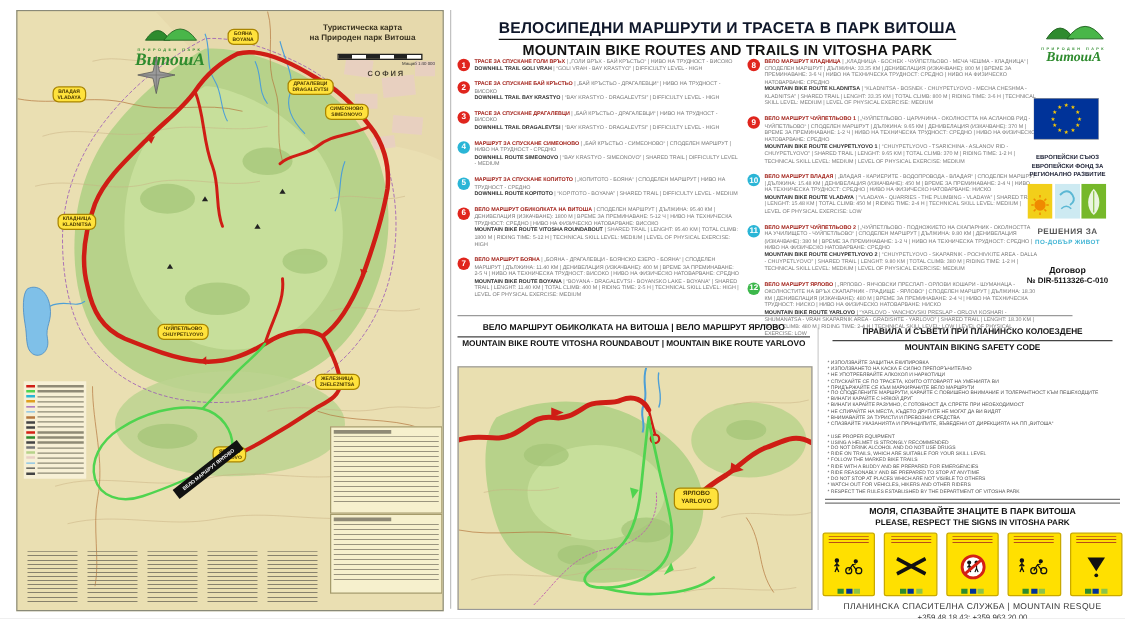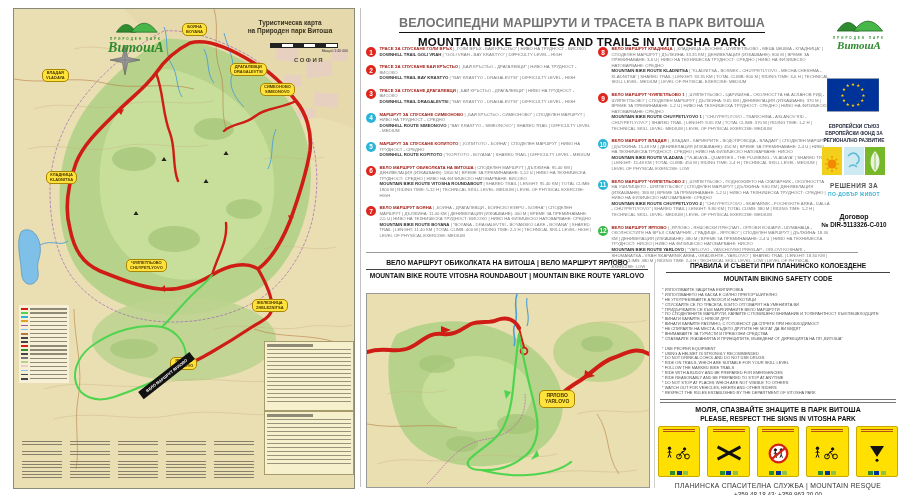--- a/index.html
+++ b/index.html
@@ -39,21 +39,21 @@
   .ipanel .ihead{height:3px;background:#8f8a76;width:55%;margin-bottom:2px;}
   .ipanel .irows{background:repeating-linear-gradient(to bottom,#9a947e 0 0.7px,transparent 0.7px 4px);}
   .banner{position:absolute;left:120px;top:362px;transform:rotate(-38deg);background:#111;color:#fff;
           font-size:4px;font-weight:bold;padding:2px 7px;z-index:7;white-space:nowrap;}
   
   .vdiv{position:absolute;left:360px;top:8px;width:1px;height:479px;background:#c2c2c2;}
   .vdiv2{position:absolute;left:654px;top:262px;width:1px;height:226px;background:#cfcfcf;}
   .hdiv{position:absolute;left:366px;top:252px;width:492px;height:1px;background:#9a9a9a;}
   
   .panel-title{position:absolute;left:378px;top:13px;width:408px;text-align:center;z-index:5;}
-  .pt-bg{display:inline-block;font-size:12.5px;font-weight:bold;color:#737373;letter-spacing:0.2px;
+  .pt-bg{display:inline-block;font-size:12.5px;font-weight:bold;color:#0f172a;letter-spacing:0.2px;
          border-bottom:1.2px solid #111;padding-bottom:2px;}
   .pt-en{font-size:11.5px;font-weight:bold;color:#111;margin-top:3px;letter-spacing:0.2px;}
   .plogo{position:absolute;left:822px;top:12px;width:74px;text-align:center;z-index:5;}
   .plogo .logo-name{font-size:11px;}
   
   .rcol{position:absolute;display:flex;flex-direction:column;gap:7px;z-index:4;}
   .rcol-left{left:366px;top:46px;width:226px;}
   .rcol-right{left:598px;top:46px;width:232px;}
   .ritem{display:flex;gap:3.5px;align-items:flex-start;}
   .rnum{width:10px;height:10px;border-radius:50%;color:#fff;font-size:6.5px;font-weight:bold;

